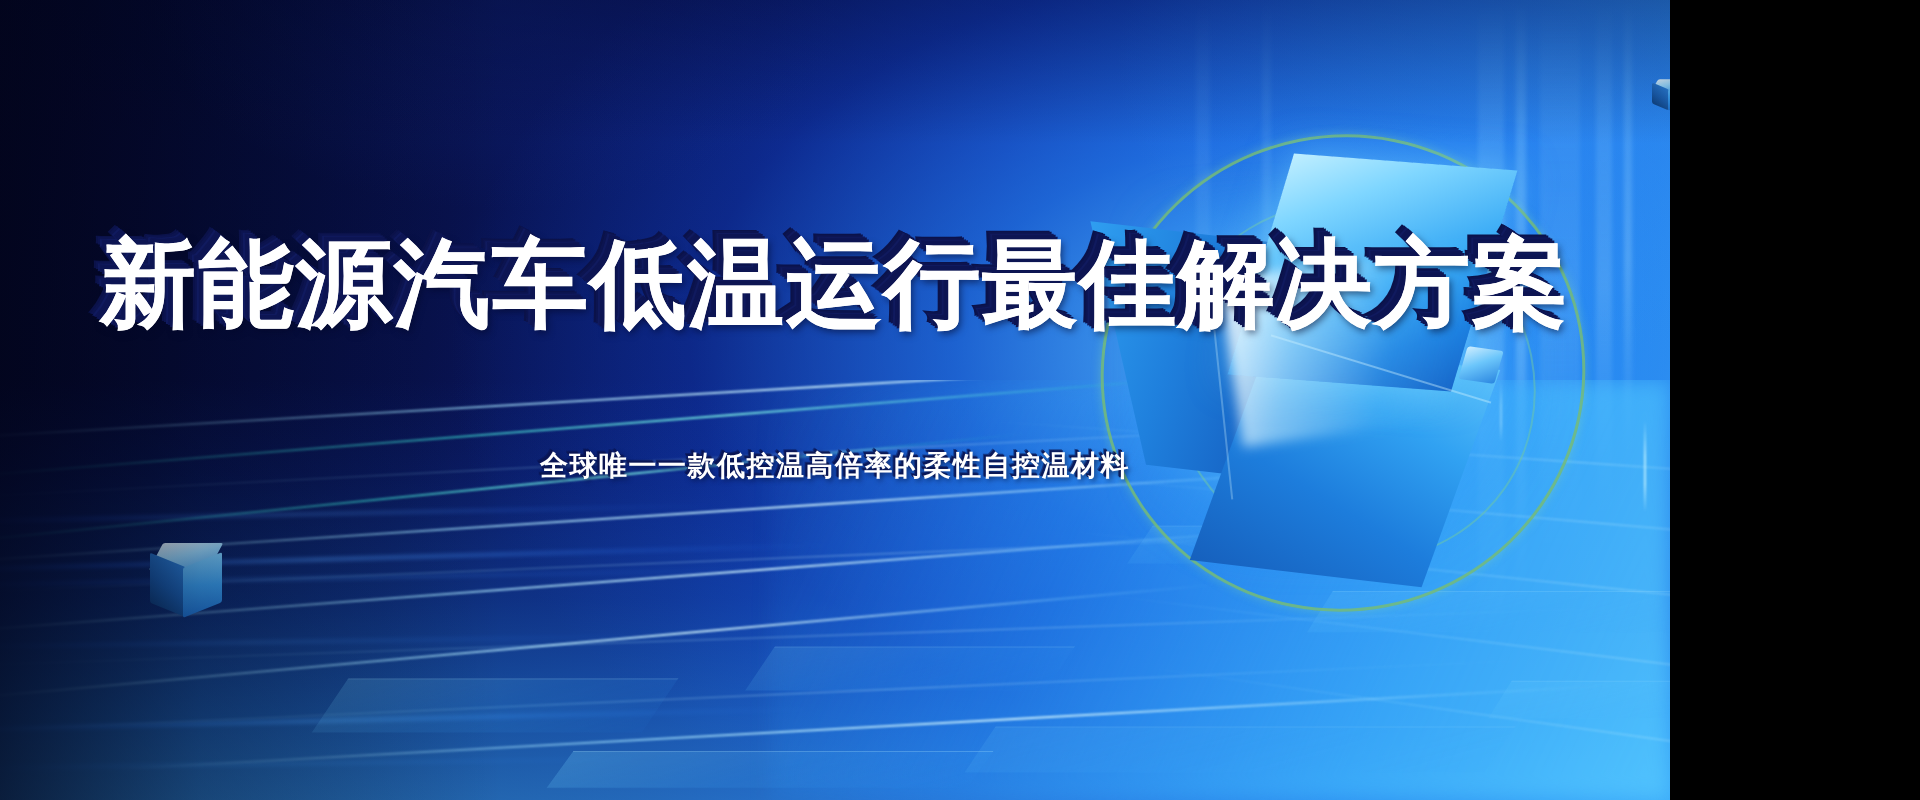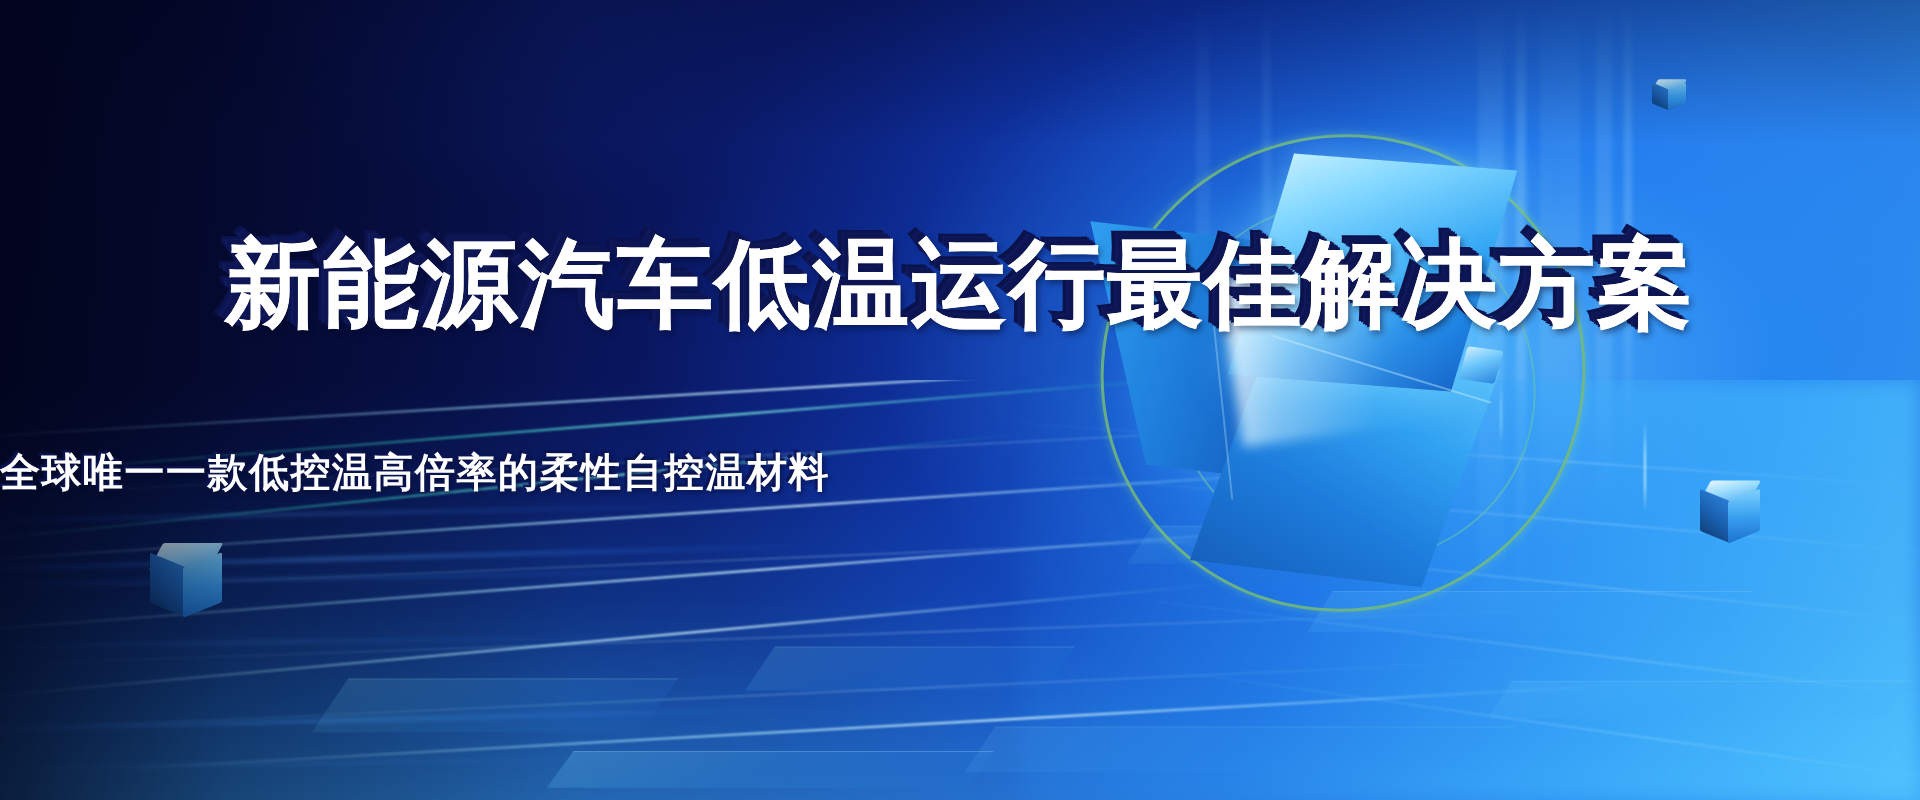--- a/index.html
+++ b/index.html
@@ -2,21 +2,21 @@
 <html><head>
 <meta charset="utf-8">
 <style>
   html, body {
     margin: 0;
     padding: 0;
     background: #000;
   }
   #banner {
     position: relative;
-    width: 1920px;
+    width: 1670px;
     height: 800px;
     overflow: hidden;
     font-family: "DejaVu Sans", "Liberation Sans", sans-serif;
     background: #404040;
   }
   .bg-base2 {
     position: absolute; inset: 0;
     background: linear-gradient(100deg,
         #04072c 0%,
         #050c39 13%,
@@ -296,22 +296,22 @@
       -7px -6px 0 #101a5e,
       -9px -8px 0 #0c1450,
       -11px -9px 0 #0b1249,
       2px 3px 7px rgba(3,8,40,0.55);
     -webkit-text-stroke: 0.5px #ffffff;
   }
   .subtitle {
     position: absolute;
     left: 0; right: 0;
     top: 452px;
-    text-align: left;
-    font-size: 40px;
+    text-align: center;
+    font-size: 28px;
     font-weight: 700;
     line-height: 1;
     color: #ffffff;
     letter-spacing: 1.5px;
     white-space: nowrap;
     text-shadow:
       -2px -2px 0 rgba(10,20,80,0.85),
       -3px -3px 0 rgba(10,20,80,0.55),
       2px 2px 5px rgba(4,10,45,0.60);
   }

